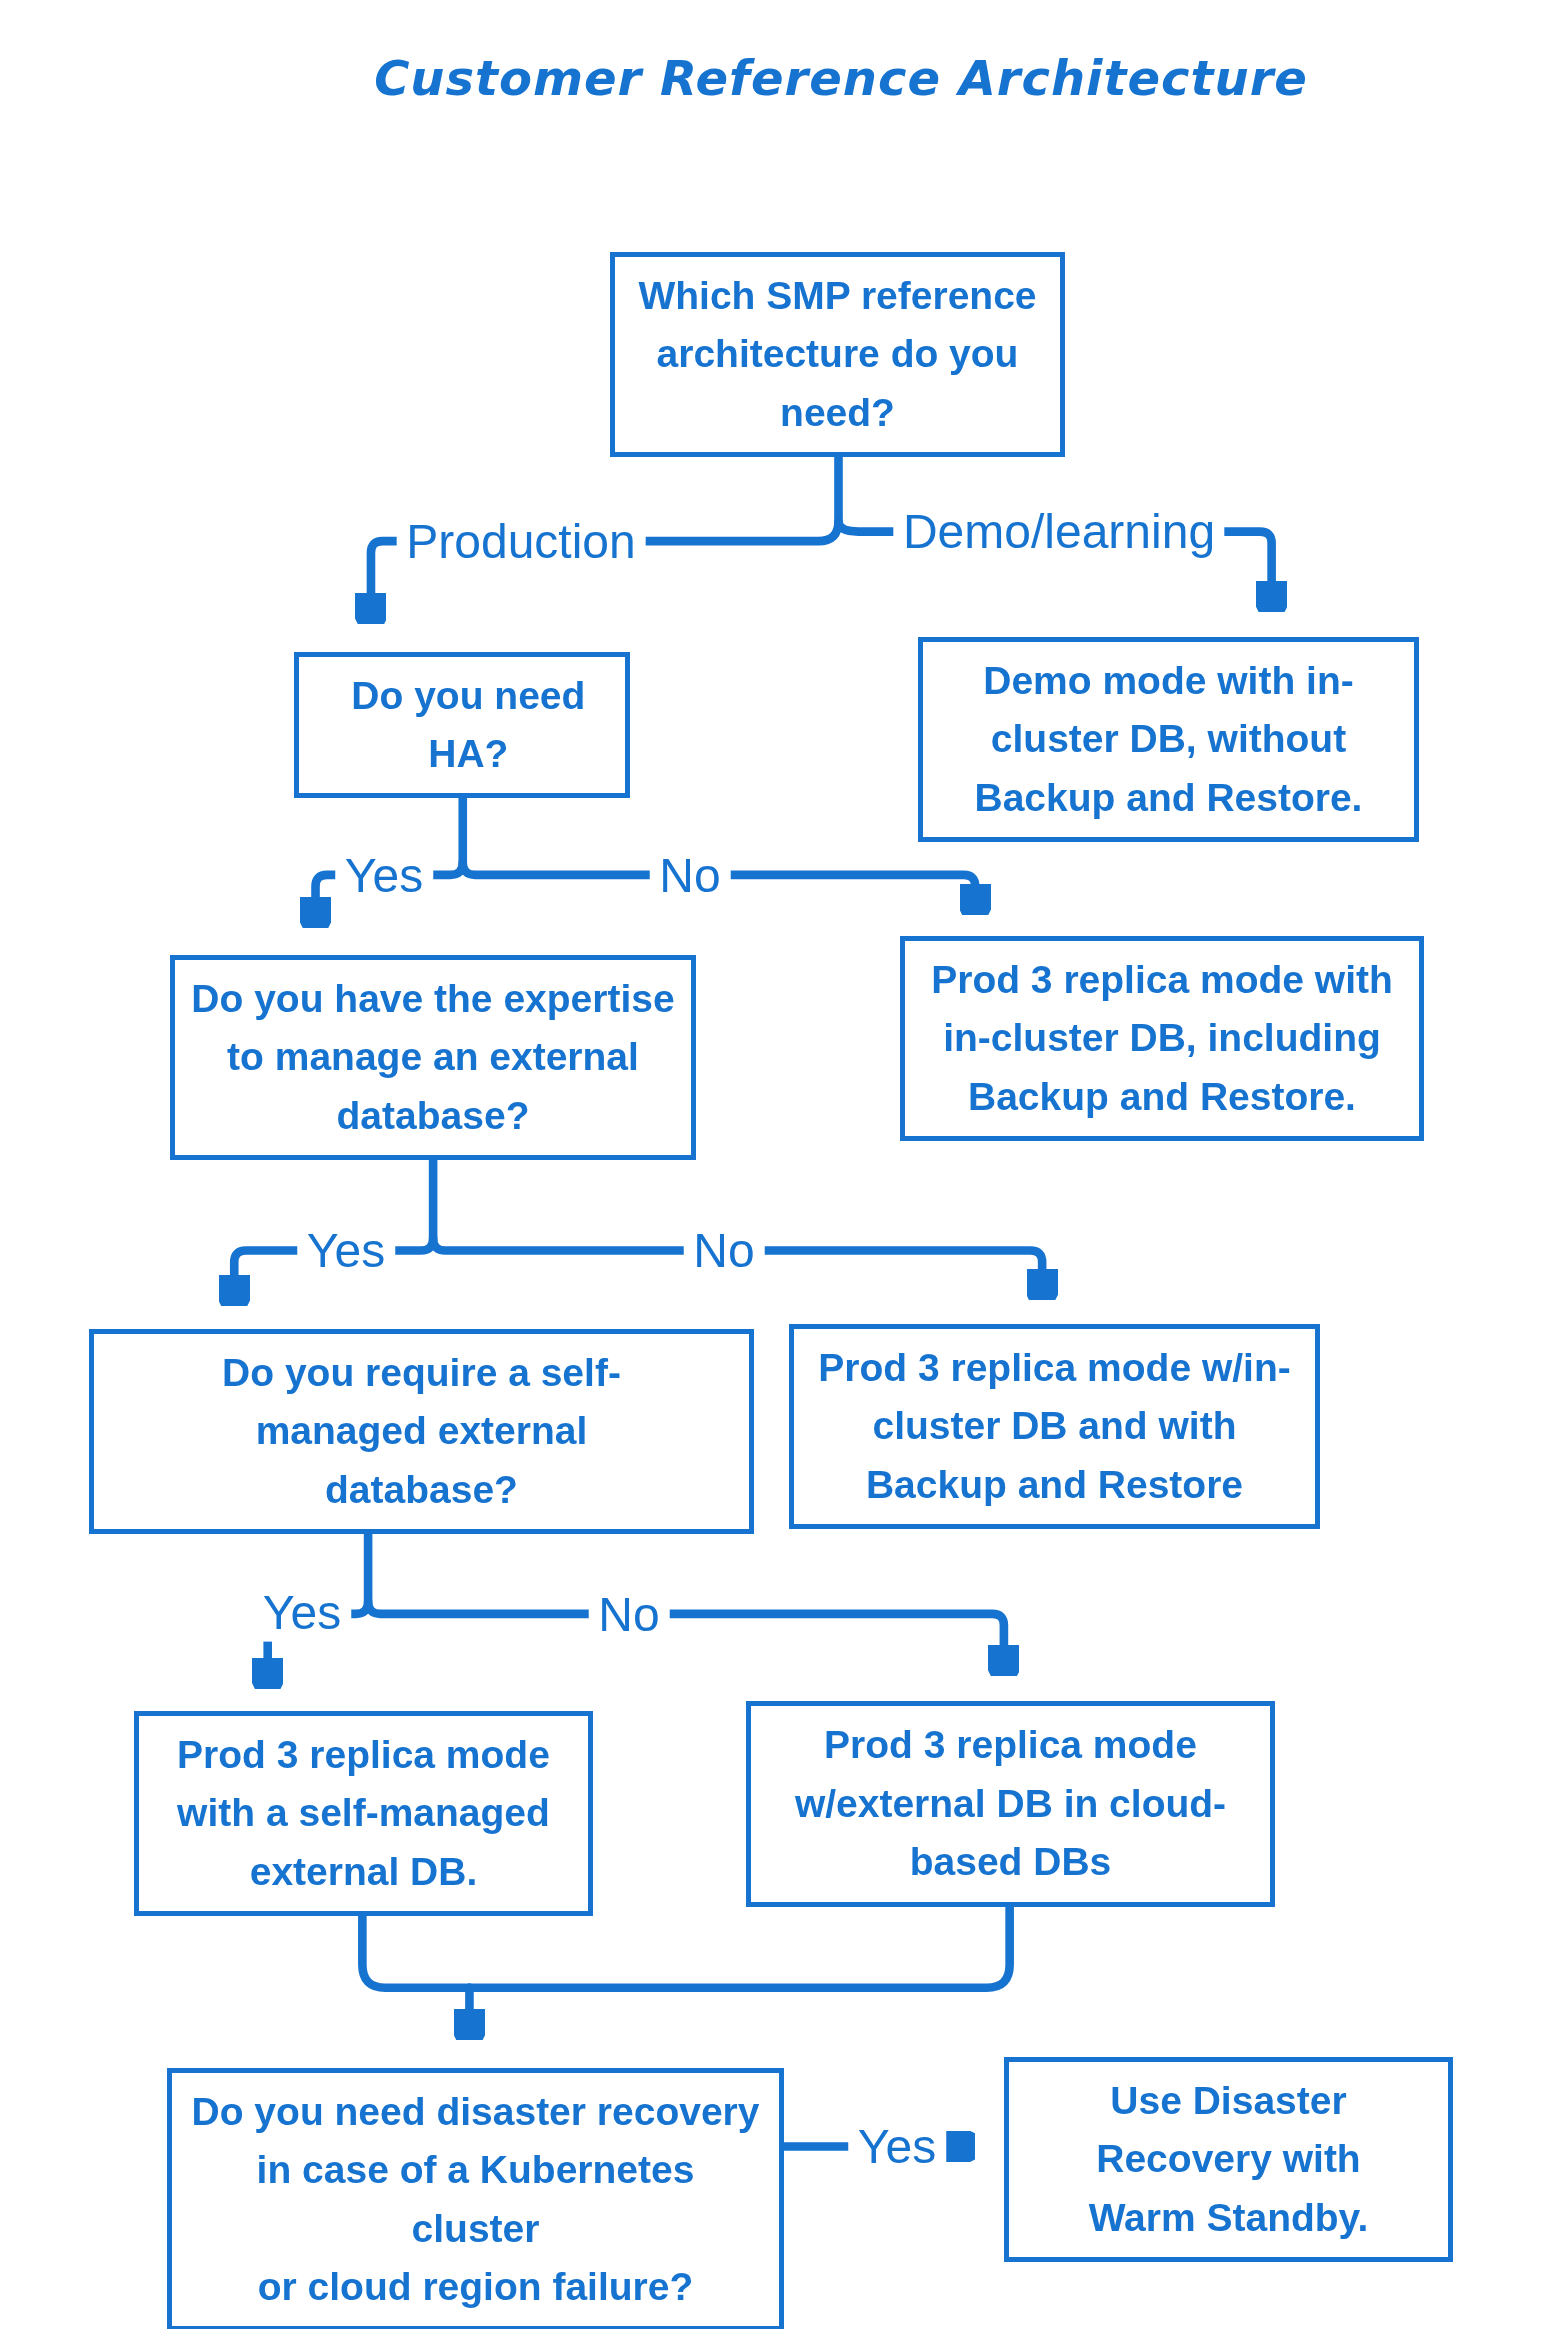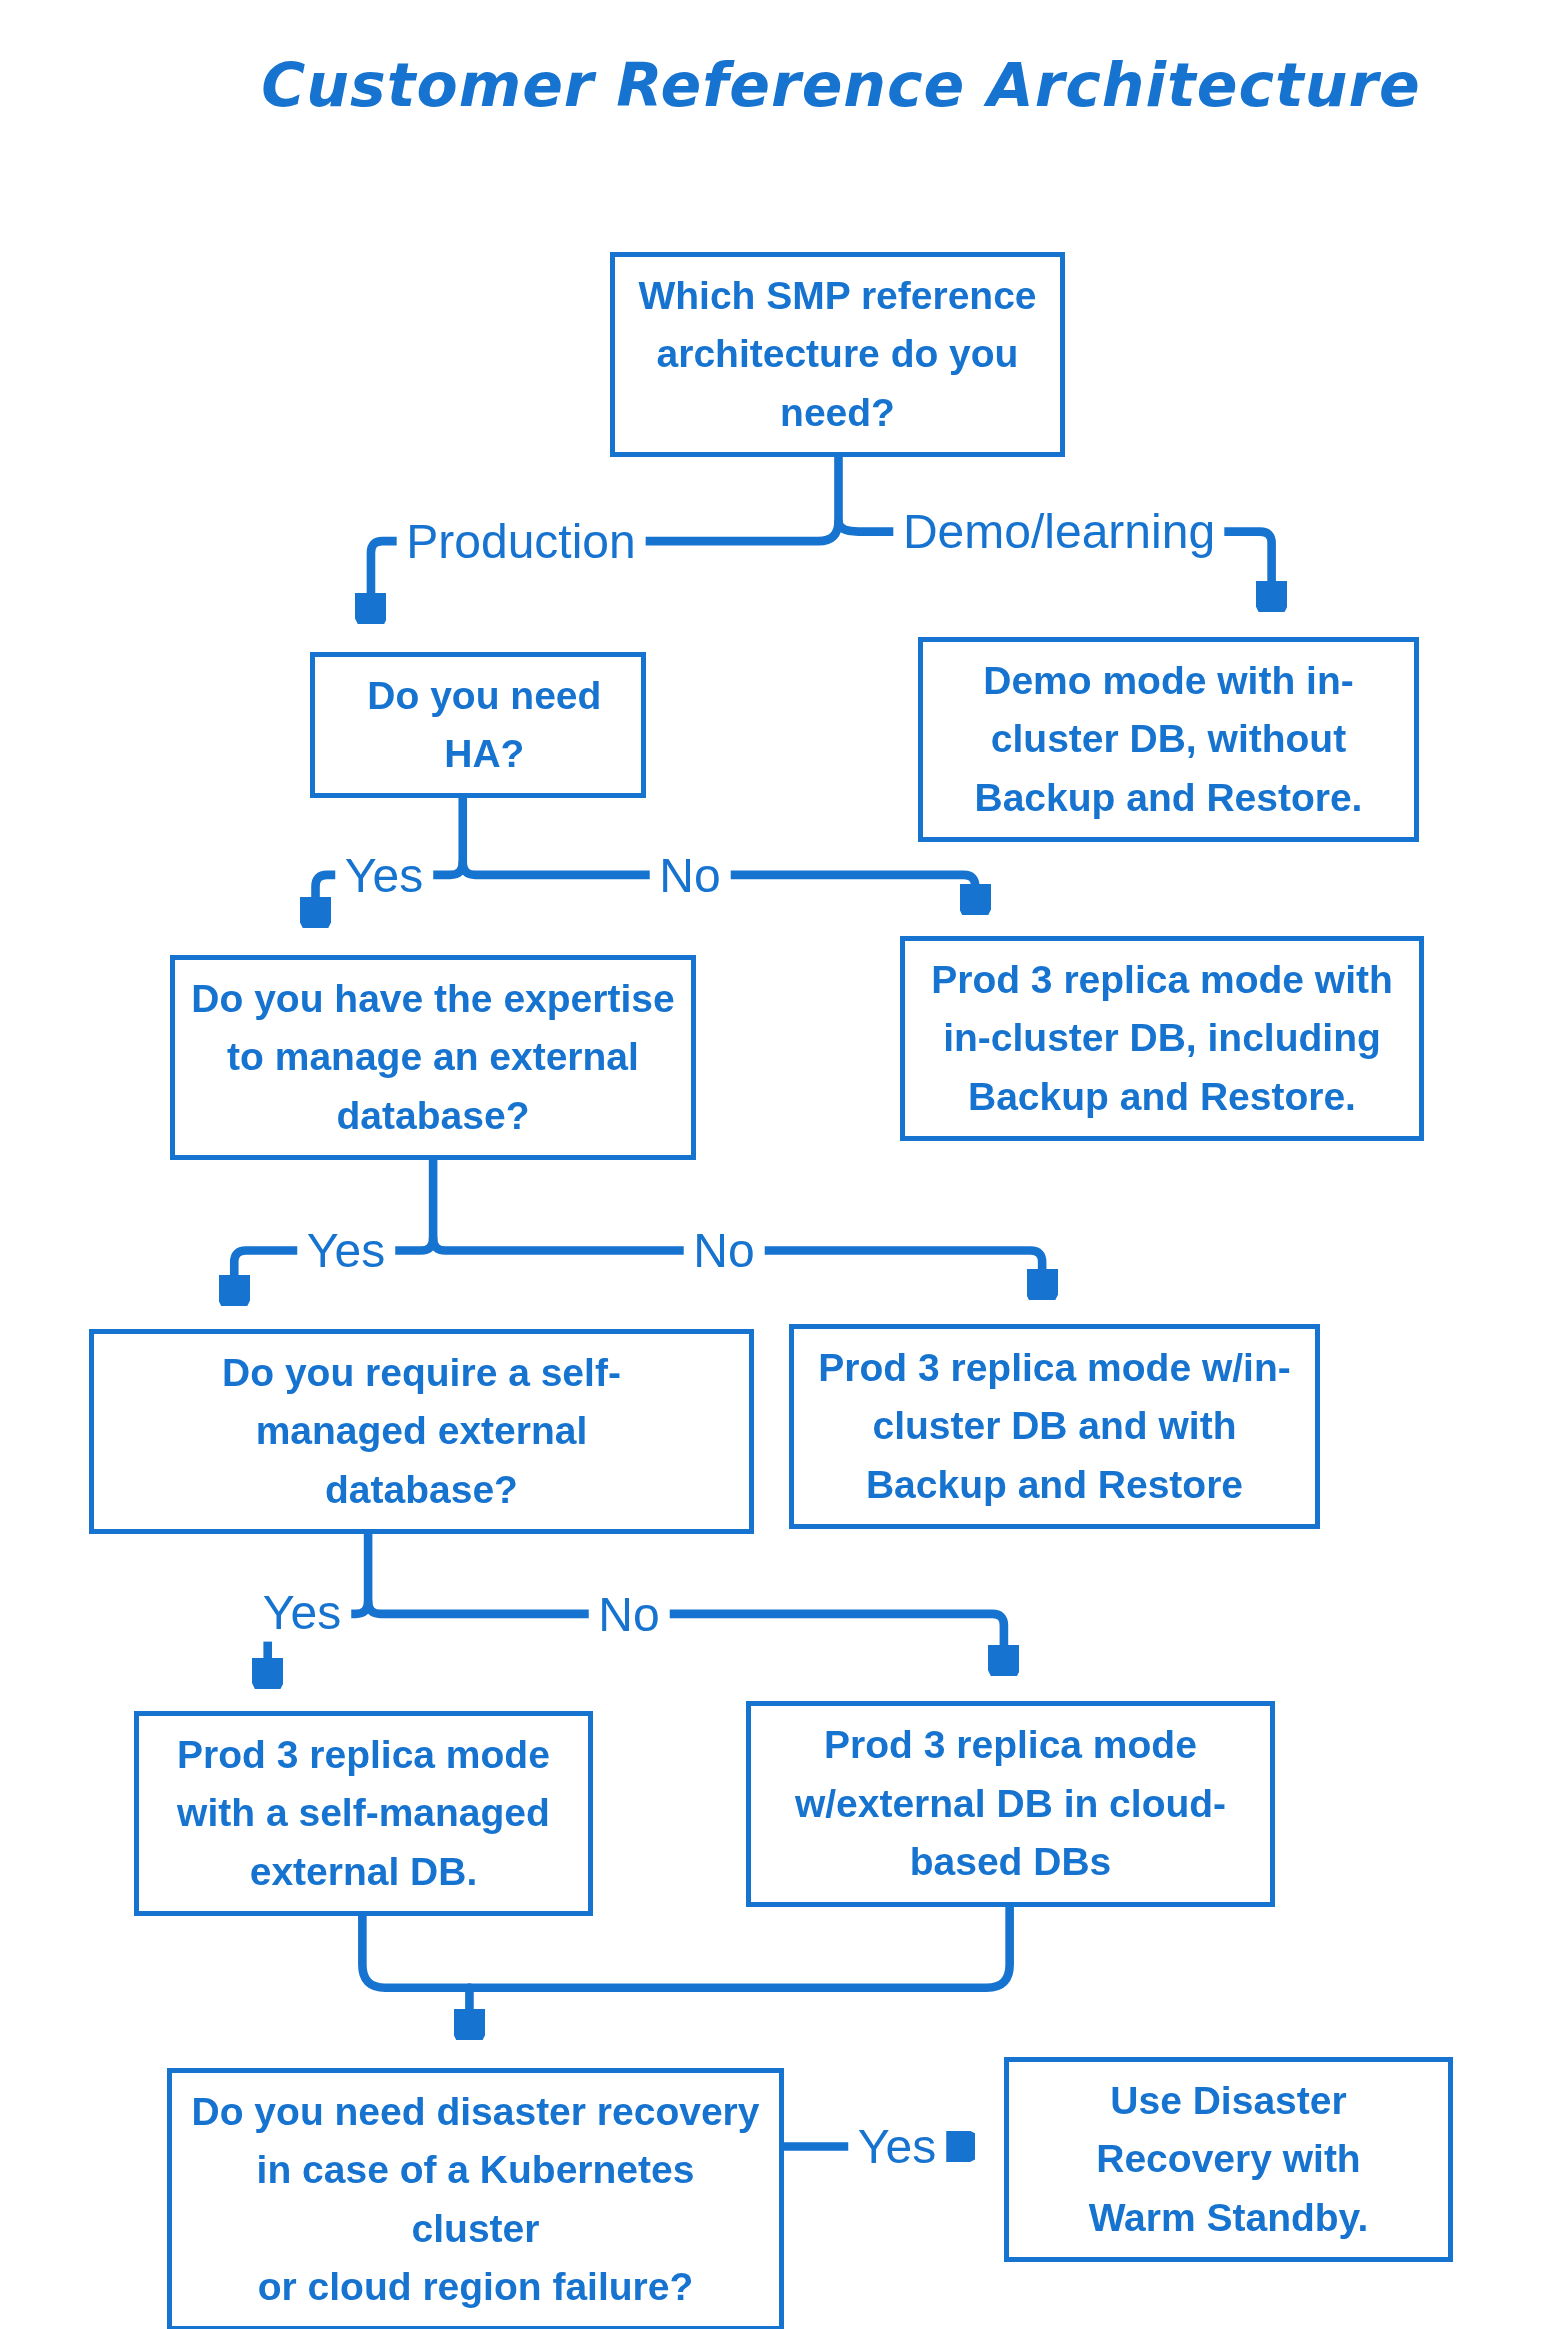--- a/index.html
+++ b/index.html
@@ -32,21 +32,21 @@
   }
   .title {
     position: absolute;
     left: 229px;
     top: 50px;
     width: 1224px;
     text-align: center;
     font-family: "DejaVu Sans", sans-serif;
     font-style: italic;
     font-weight: bold;
-    font-size: 60px;
+    font-size: 48px;
     letter-spacing: 1px;
     color: var(--accent, #1673cf);
     white-space: nowrap;
   }
   .node {
     position: absolute;
     box-sizing: border-box;
     border: 5.7px solid var(--accent, #1673cf);
     background: #ffffff;
     display: flex;
@@ -67,21 +67,21 @@
     transform: translate(-50%, -50%);
     background: #ffffff;
     padding: 1.9px 9.6px;
     font-size: 48px;
     font-weight: 400;
     color: var(--accent, #1673cf);
     white-space: nowrap;
   }
   
   .n-root        { left: 610px;  top: 252px;  width: 455px; min-height: 196px; }
-  .n-ha          { left: 310px;  top: 652px;  width: 336px; min-height: 120px; padding-left: 28px; }
+  .n-ha          { left: 294px;  top: 652px;  width: 336px; min-height: 120px; padding-left: 28px; }
   .n-demo        { left: 918px;  top: 637px;  width: 501px; min-height: 180px; }
   .n-expertise   { left: 170px;  top: 955px;  width: 526px; min-height: 203px; }
   .n-prod1       { left: 900px;  top: 936px;  width: 524px; min-height: 201px; }
   .n-selfmanaged { left: 89px;   top: 1329px; width: 665px; min-height: 201px; align-items: center; }
   .n-prod3in     { left: 789px;  top: 1324px; width: 531px; min-height: 198px; }
   .n-prod3self   { left: 134px;  top: 1711px; width: 459px; min-height: 201px; }
   .n-prod3ext    { left: 746px;  top: 1701px; width: 529px; min-height: 206px; }
   .n-dr          { left: 167px;  top: 2068px; width: 617px; min-height: 164px; }
   .n-drresult    { left: 1004px; top: 2057px; width: 449px; min-height: 191px; }
   

